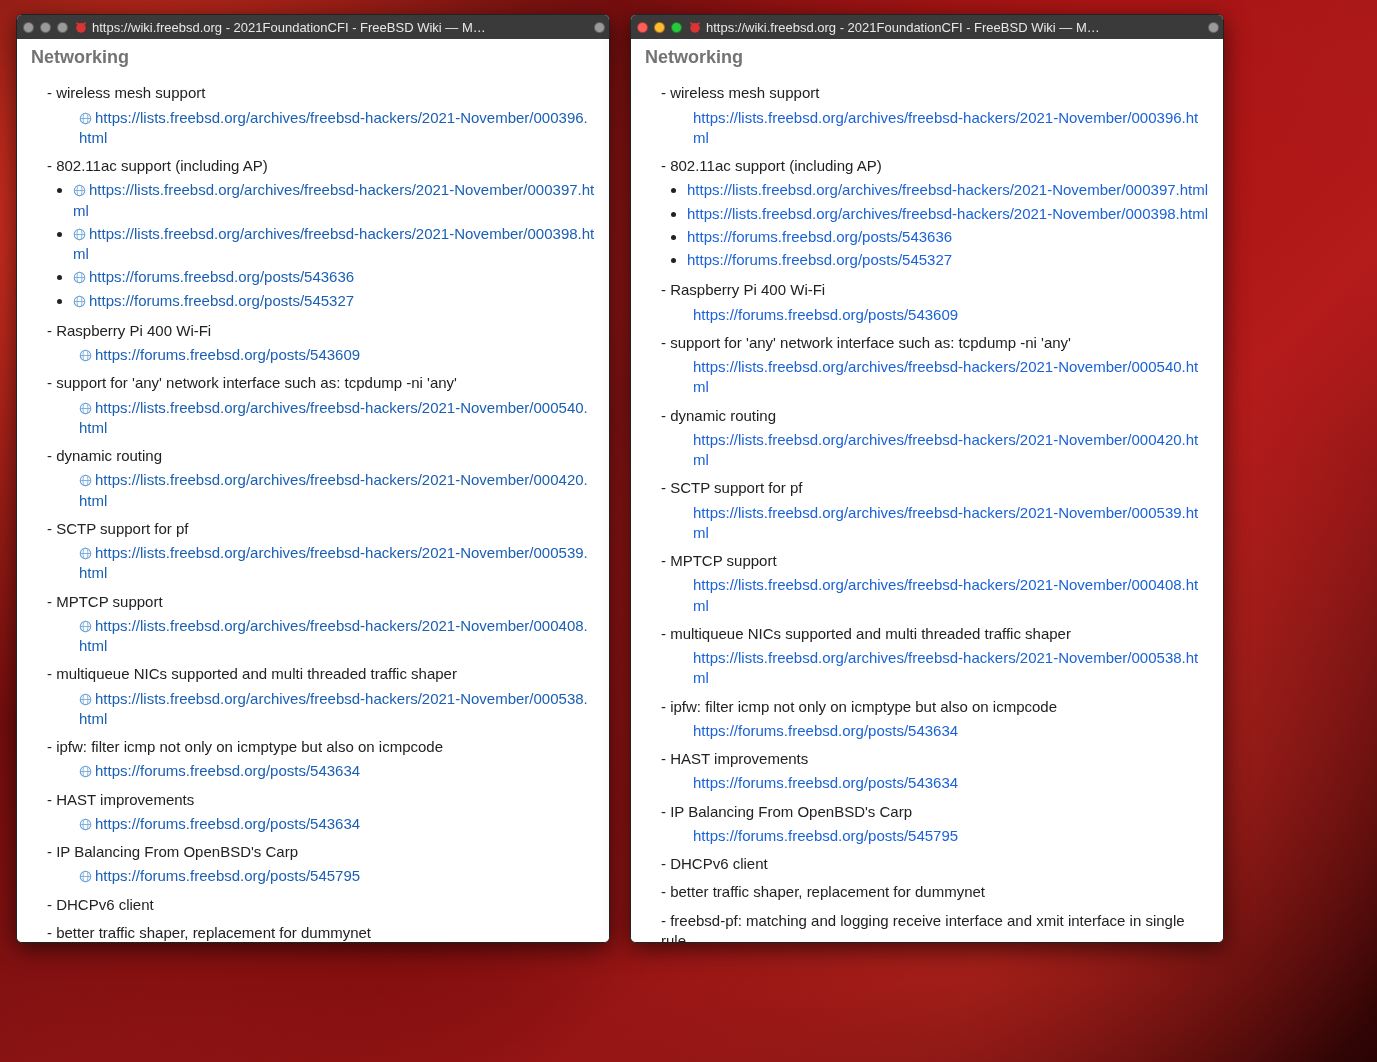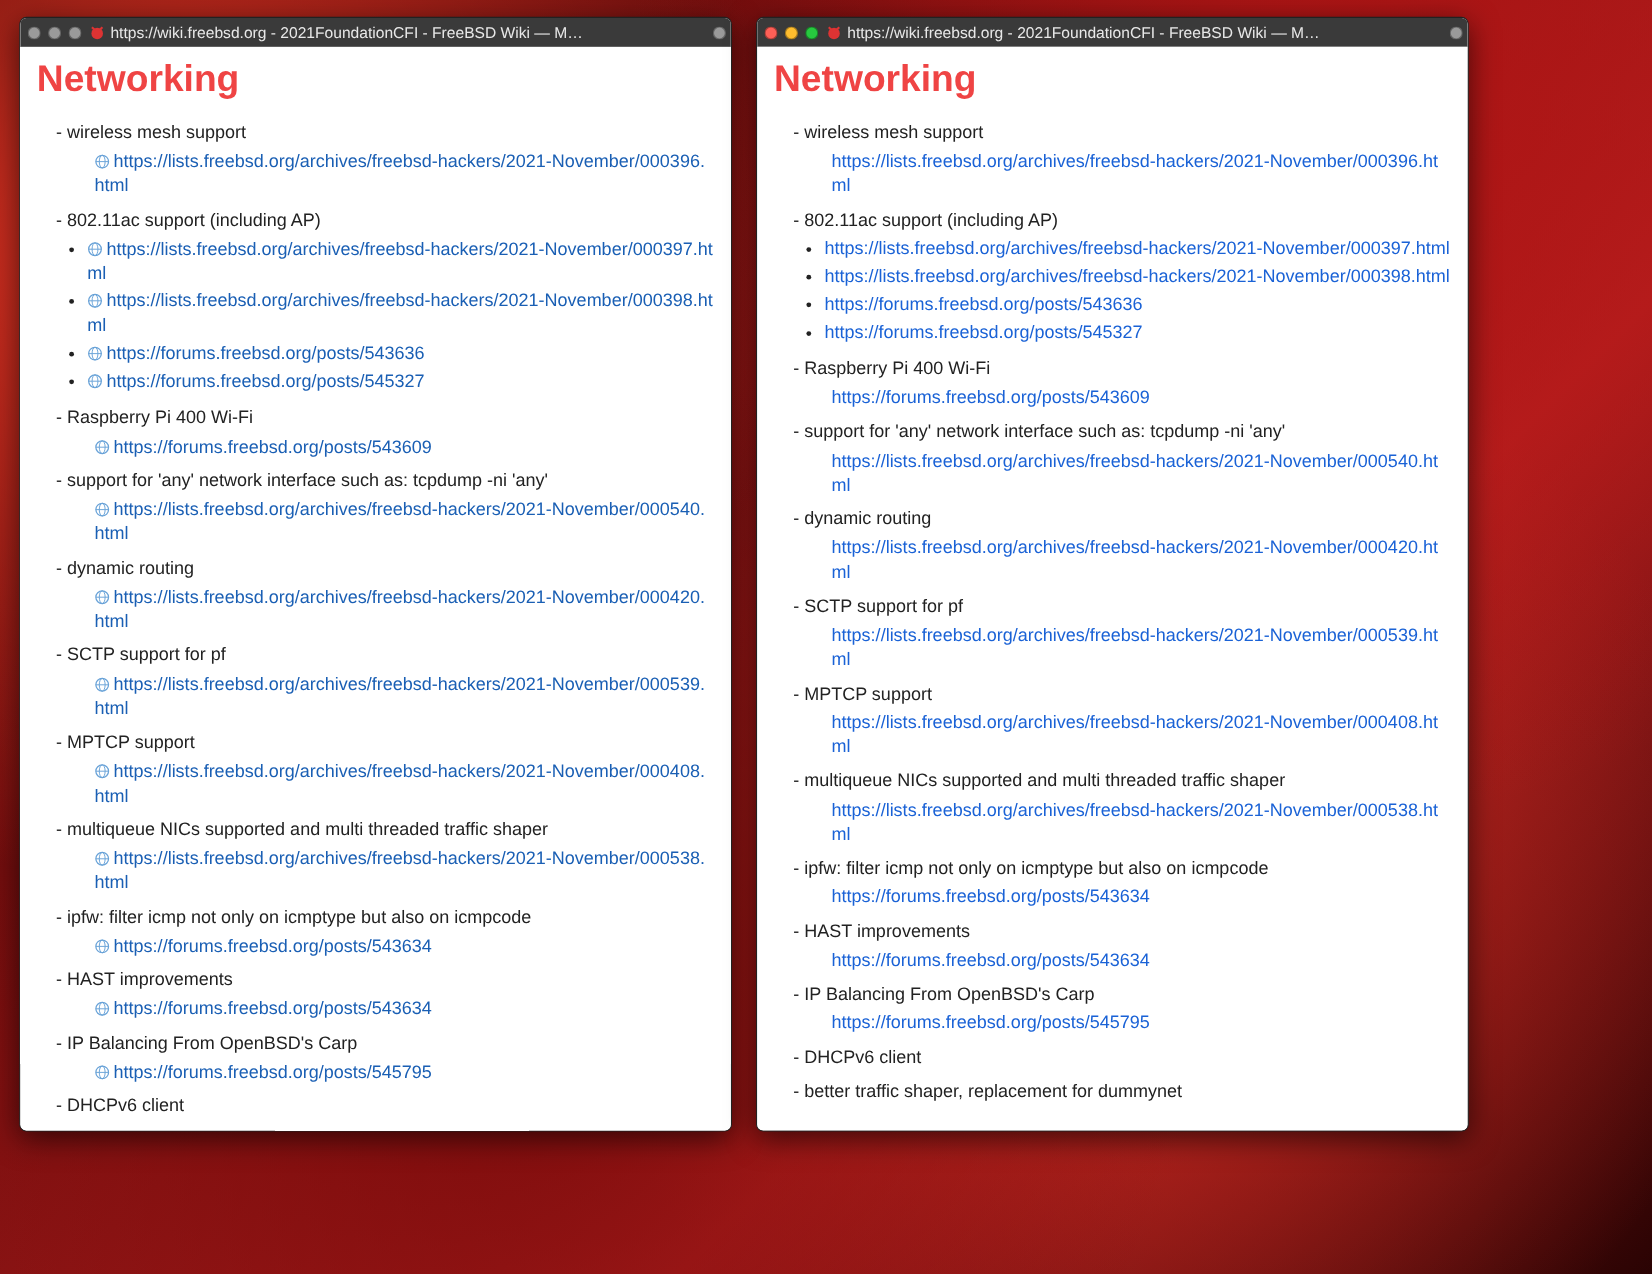--- a/index.html
+++ b/index.html
@@ -60,24 +60,24 @@
   .content {
     flex: 1;
     overflow-y: scroll;
     padding: 4px 14px 8px 14px;
     font-size: 15px;
     line-height: 1.35;
     color: #222;
     background: #fff;
   }
   .content h2 {
-    font-size: 31px;
+    font-size: 18px;
     font-weight: 700;
     margin: 2px 0 14px 0;
-    color: #ef4444;
+    color: #737373;
   }
   .item { margin: 8px 0; }
   .item-text { margin: 6px 0 4px 16px; }
   ul.links { list-style: disc; margin: 4px 0 10px 42px; padding: 0; }
   ul.links li { margin: 3px 0; }
   .link-row { margin: 2px 0 8px 48px; }
   a.ext {
     color: #1a5fb4;
     text-decoration: none;
     word-break: break-all;
@@ -305,17 +305,20 @@
           <div class="item">
             <div class="item-text">- IP Balancing From OpenBSD's Carp</div>
             <div class="link-row"><a class="ext" href="#">https://forums.freebsd.org/posts/545795</a></div>
           </div>
           <div class="item">
             <div class="item-text">- DHCPv6 client</div>
           </div>
           <div class="item">
             <div class="item-text">- better traffic shaper, replacement for dummynet</div>
           </div>
+          <div class="item">
+            <div class="item-text">- freebsd-pf: matching and logging receive interface and xmit interface in single rule</div>
+          </div>
         </div>
     </div>
   </div>
 
 </div>
 
 </body></html>

